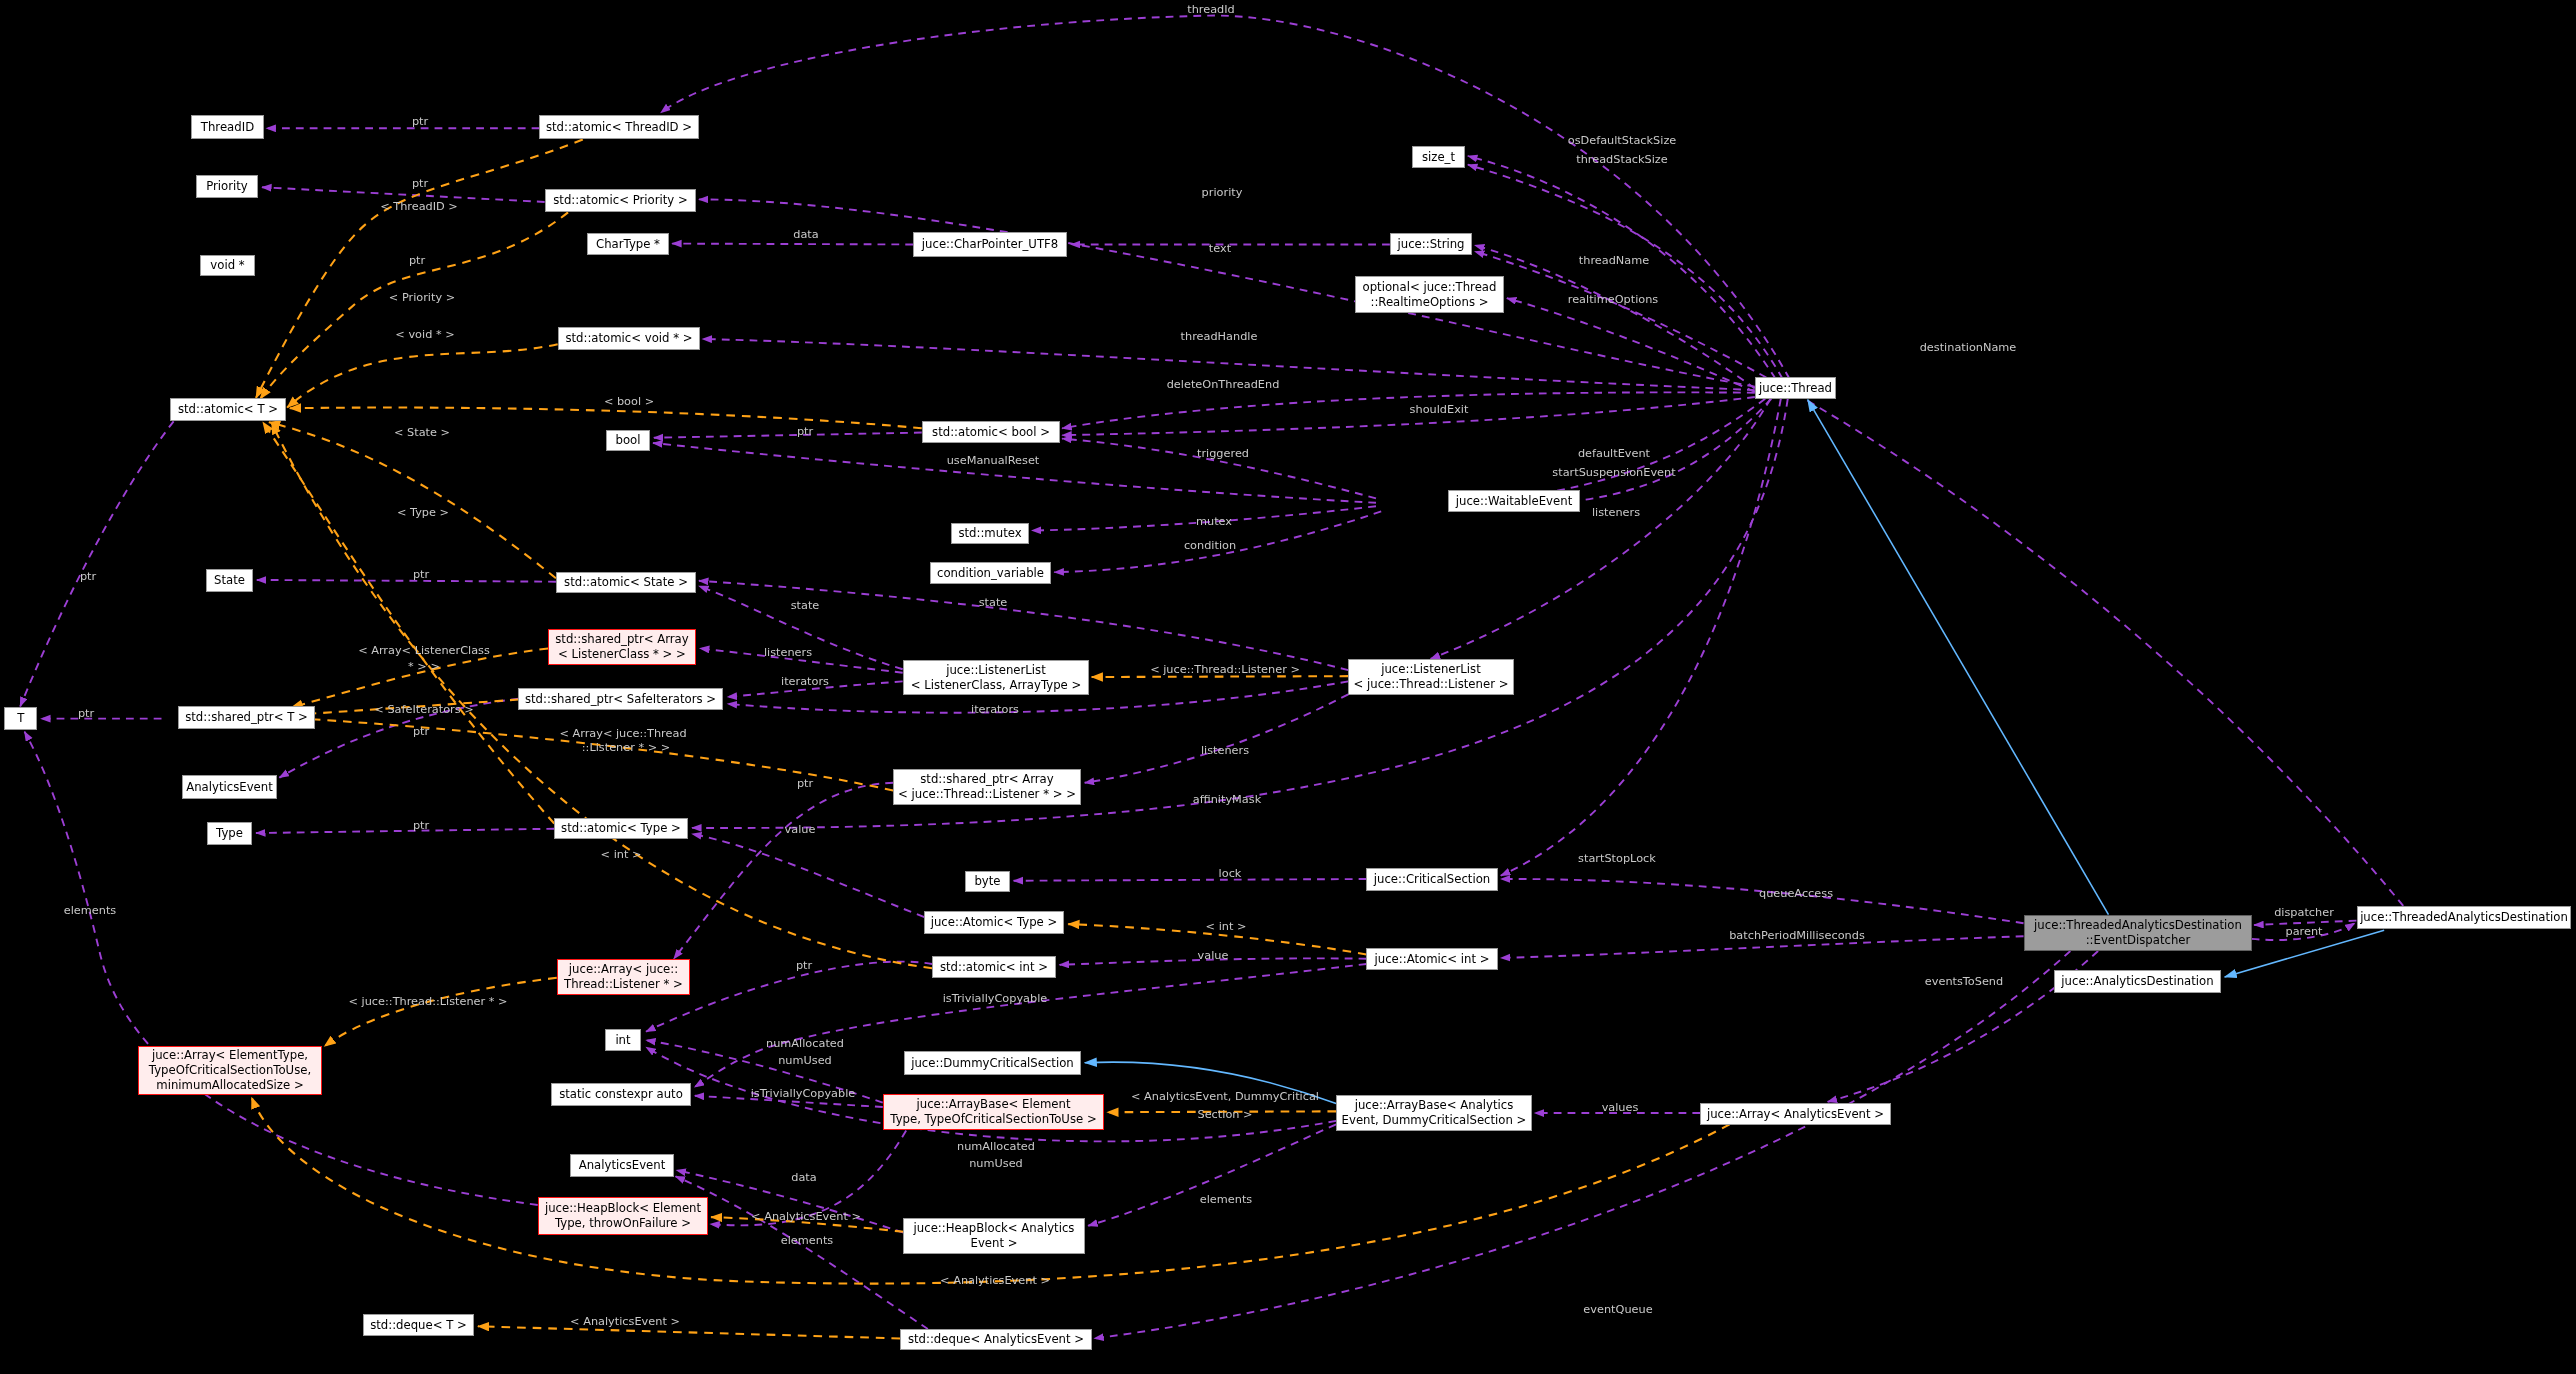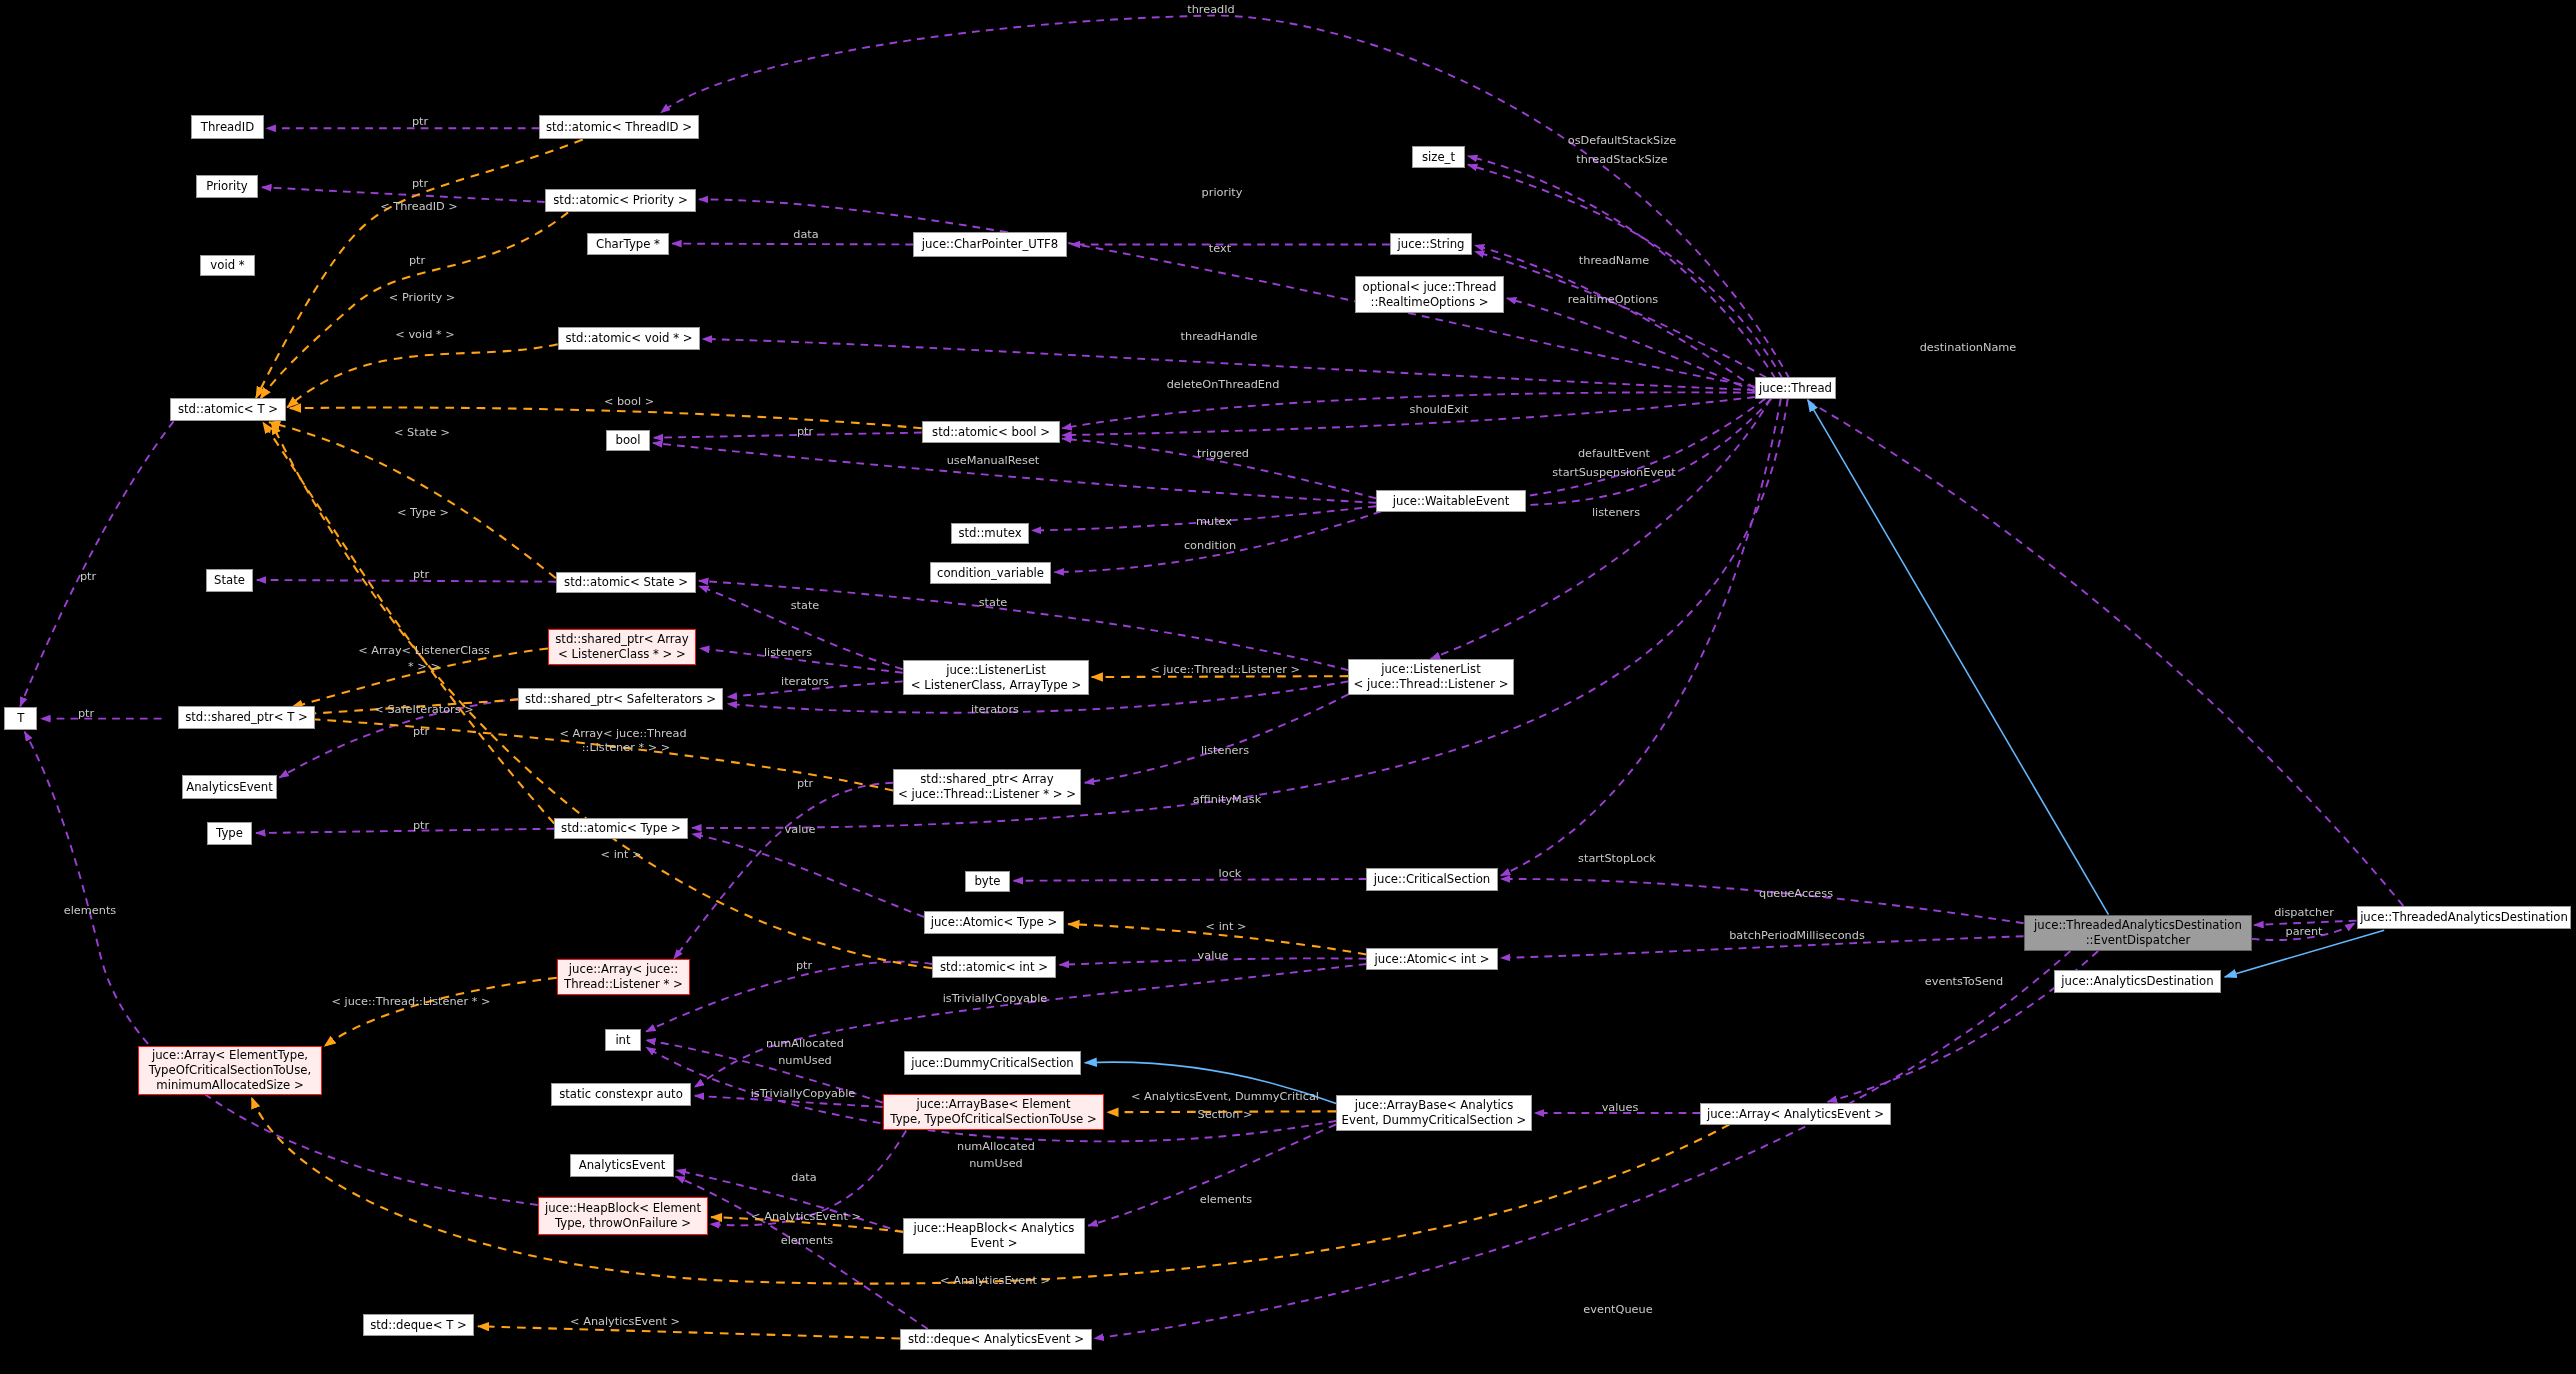--- a/index.html
+++ b/index.html
@@ -114,21 +114,21 @@
 <div class="node plain" style="left: 191px; top: 115px; width: 73px; height: 24px;">ThreadID</div>
     <div class="node plain" style="left: 539px; top: 115px; width: 160px; height: 24px;">std::atomic&lt; ThreadID &gt;</div>
     <div class="node plain" style="left: 196px; top: 175px; width: 62px; height: 23.4px;">Priority</div>
     <div class="node plain" style="left: 545px; top: 189px; width: 151px; height: 23.4px;">std::atomic&lt; Priority &gt;</div>
     <div class="node plain" style="left: 587px; top: 233px; width: 82px; height: 22px;">CharType *</div>
     <div class="node plain" style="left: 200px; top: 255px; width: 55px; height: 21px;">void *</div>
     <div class="node plain" style="left: 558px; top: 327px; width: 142px; height: 23.4px;">std::atomic&lt; void * &gt;</div>
     <div class="node plain" style="left: 170px; top: 398px; width: 116px; height: 23.4px;">std::atomic&lt; T &gt;</div>
     <div class="node plain" style="left: 606px; top: 430px; width: 44px; height: 21px;">bool</div>
     <div class="node plain" style="left: 922px; top: 421px; width: 138px; height: 22px;">std::atomic&lt; bool &gt;</div>
-    <div class="node plain" style="left: 1376px; top: 490px; width: 150px; height: 22px;">juce::WaitableEvent</div>
+    <div class="node plain" style="left: 1448px; top: 490px; width: 132px; height: 22px;">juce::WaitableEvent</div>
     <div class="node plain" style="left: 951px; top: 523px; width: 78px; height: 21px;">std::mutex</div>
     <div class="node plain" style="left: 930px; top: 562px; width: 121px; height: 22px;">condition_variable</div>
     <div class="node plain" style="left: 206px; top: 569px; width: 47px; height: 22.5px;">State</div>
     <div class="node plain" style="left: 556px; top: 572px; width: 140px; height: 21px;">std::atomic&lt; State &gt;</div>
     <div class="node red" style="left: 548px; top: 629px; width: 148px; height: 36px;">std::shared_ptr&lt; Array
 &lt; ListenerClass * &gt; &gt;</div>
     <div class="node plain" style="left: 903px; top: 660px; width: 186px; height: 35px;">juce::ListenerList
 &lt; ListenerClass, ArrayType &gt;</div>
     <div class="node plain" style="left: 1348px; top: 659px; width: 166px; height: 36px;">juce::ListenerList
 &lt; juce::Thread::Listener &gt;</div>
@@ -229,21 +229,21 @@
     <div class="edge-label" style="left: 1218px; top: 873px; padding-left: 24px;">lock</div>
     <div class="edge-label" style="left: 1796px; top: 893px;">queueAccess</div>
     <div class="edge-label" style="left: 2304px; top: 912px;">dispatcher</div>
     <div class="edge-label" style="left: 2304px; top: 931px;">parent</div>
     <div class="edge-label" style="left: 1226px; top: 926px;">&lt; int &gt;</div>
     <div class="edge-label" style="left: 1797px; top: 935px;">batchPeriodMilliseconds</div>
     <div class="edge-label" style="left: 1213px; top: 955px;">value</div>
     <div class="edge-label" style="left: 804px; top: 965px;">ptr</div>
     <div class="edge-label" style="left: 1964px; top: 981px;">eventsToSend</div>
     <div class="edge-label" style="left: 995px; top: 998px;">isTriviallyCopyable</div>
-    <div class="edge-label" style="left: 411px; top: 1001px;">&lt; juce::Thread::Listener * &gt;</div>
+    <div class="edge-label" style="left: 428px; top: 1001px;">&lt; juce::Thread::Listener * &gt;</div>
     <div class="edge-label" style="left: 90px; top: 910px;">elements</div>
     <div class="edge-label" style="left: 805px; top: 1043px;">numAllocated</div>
     <div class="edge-label" style="left: 805px; top: 1060px;">numUsed</div>
     <div class="edge-label" style="left: 803px; top: 1093px;">isTriviallyCopyable</div>
     <div class="edge-label" style="left: 1225px; top: 1096px;">&lt; AnalyticsEvent, DummyCritical</div>
     <div class="edge-label" style="left: 1225px; top: 1114px;">Section &gt;</div>
     <div class="edge-label" style="left: 1620px; top: 1107px;">values</div>
     <div class="edge-label" style="left: 996px; top: 1146px;">numAllocated</div>
     <div class="edge-label" style="left: 996px; top: 1163px;">numUsed</div>
     <div class="edge-label" style="left: 804px; top: 1177px;">data</div>

